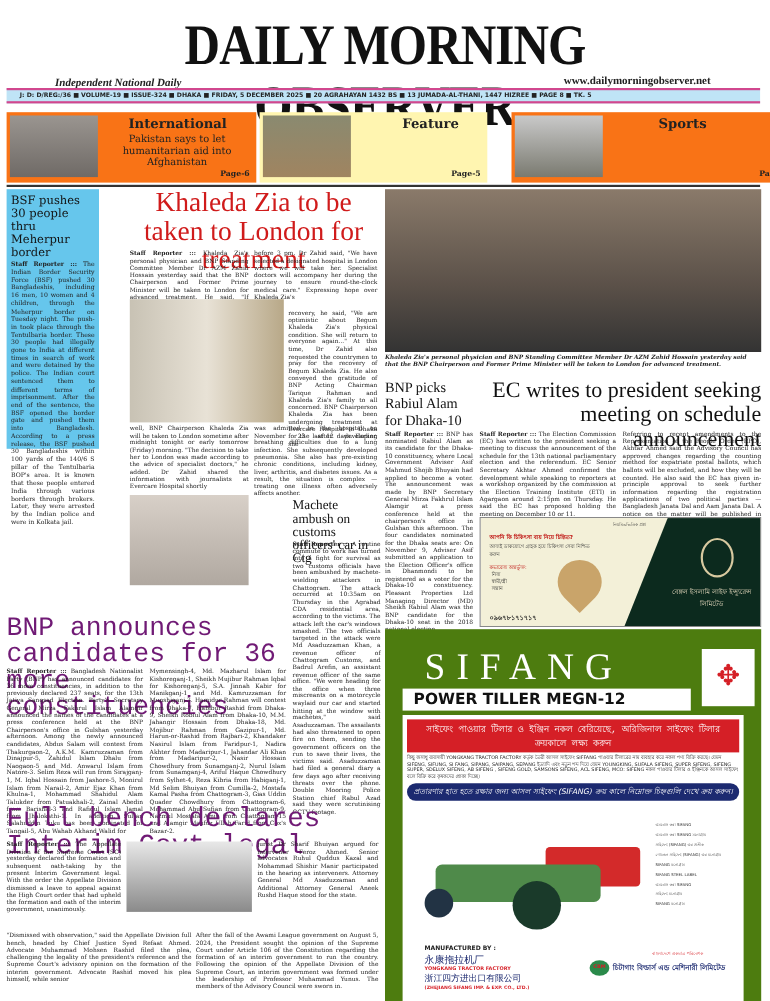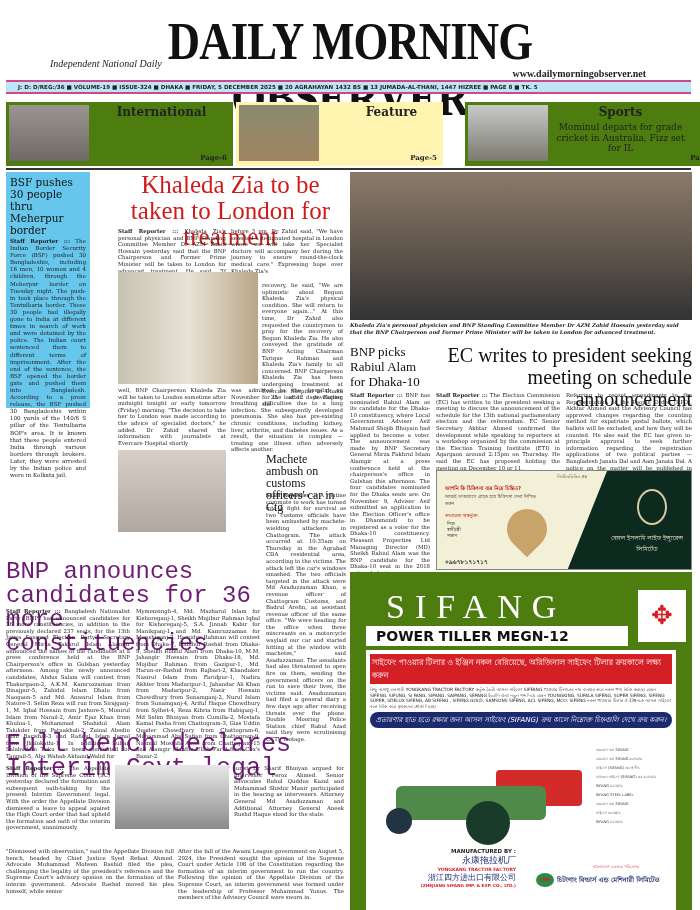--- a/index.html
+++ b/index.html
@@ -1,73 +1,73 @@
 <!DOCTYPE html>
 <html><head>
 <meta charset="utf-8">
 <style>
 *{box-sizing:border-box;margin:0;padding:0}
 body{width:700px;height:910px;background:#fff;font-family:"DejaVu Serif",serif;color:#222;position:relative;overflow:hidden}
 .abs{position:absolute}
 .masthead{left:0;top:0;width:700px;height:96px}
 .mast-title{left:30px;top:14px;width:640px;text-align:center;font-family:"Liberation Serif",serif;font-weight:bold;font-size:52px;letter-spacing:-1px;transform:scaleX(0.86);transform-origin:center;color:#111;line-height:56px}
-.tagline{left:50px;top:58px;font-family:"Liberation Serif",serif;font-style:italic;font-weight:normal;font-size:10px}
+.tagline{left:50px;top:70px;font-family:"Liberation Serif",serif;font-style:italic;font-weight:bold;font-size:10px}
 .website{right:54px;top:68px;font-family:"Liberation Serif",serif;font-weight:bold;font-size:10px}
 .dateline{left:6px;top:80px;width:685px;height:14px;background:#bfe4f6;border-top:2px solid #d1478e;border-bottom:2px solid #d1478e;font-family:"DejaVu Sans",sans-serif;font-size:5.6px;font-weight:bold;line-height:11px;padding-left:12px;white-space:nowrap}
 .teasers{left:6px;top:102px;width:685px;height:64px}
 .teaser{position:absolute;top:0;height:64px}
-.t-green{background:#4d7c0f}
+.t-green{background:#f97316}
 .t-yellow{background:#fff5b0}
 .t-photo{position:absolute;top:3px;height:56px;width:80px}
 .t-head{position:absolute;font-weight:bold;font-size:12px;text-align:center}
 .t-body{position:absolute;font-size:9px;text-align:center;line-height:10.5px}
 .t-page{position:absolute;font-size:7px;font-weight:bold}
 .rule-top{left:6px;top:168px;width:685px;height:2px;background:#333}
 .col-blue{left:6px;top:172px;width:84px;height:236px;background:#66c6ec;padding:4px 4px}
 .bsf-head{font-size:10.5px;line-height:12px;margin-bottom:2px;color:#111}
 .small-text{font-size:5.6px;line-height:7.1px;text-align:justify}
 .kz-head{left:118px;top:172px;width:225px;color:#d01b1b;font-family:"Liberation Serif",serif;font-size:25px;line-height:26px;text-align:center}
 .body-text{font-size:5.4px;line-height:6.6px;text-align:justify}
 .photo{background:#999}
 .caption{font-style:italic;font-weight:bold;font-size:5.3px;line-height:6.5px}
 .ec-head{font-family:"Liberation Serif",serif;font-size:20px;line-height:22px;text-align:right;color:#111}
 .side-head{font-family:"Liberation Serif",serif;font-size:13px;line-height:15px;color:#111}
 .big-head{font-family:Liberation Mono, monospace;font-size:24px;line-height:24px;color:#701a75}
 .ad1{left:436px;top:470px;width:256px;height:100px;border:1px solid #888;overflow:hidden}
 .ad2{left:350px;top:572px;width:342px;height:344px;background:#4d7c0f;padding:16px}
 .sifang-logo{font-family:"Liberation Serif",serif;color:#fff;font-size:34px;letter-spacing:10px;line-height:34px}
 .pt-bar{background:#fff;color:#111;font-family:"DejaVu Sans",sans-serif;font-weight:bold;font-size:14px;padding:2px 10px;line-height:16px}
-.red-banner{background:#d51f26;color:#fff;font-size:8px;text-align:left;padding:2px;font-family:Liberation Sans, sans-serif}
+.red-banner{background:#d51f26;color:#fff;font-size:8px;text-align:center;padding:2px;font-family:Liberation Mono, monospace}
 .navy-banner{background:#1c2a70;color:#fff;font-size:7px;text-align:center;padding:2px;border-radius:8px;font-family:"DejaVu Sans",sans-serif;font-style:italic}
 </style>
 </head>
 <body>
 
 <div class="abs masthead">
   <div class="abs mast-title">DAILY MORNING OBSERVER</div>
   <div class="abs tagline">Independent National Daily</div>
   <div class="abs website">www.dailymorningobserver.net</div>
   <div class="abs dateline">J: D: D/REG:/36 ■ VOLUME-19 ■ ISSUE-324 ■ DHAKA ■ FRIDAY, 5 DECEMBER 2025 ■ 20 AGRAHAYAN 1432 BS ■ 13 JUMADA-AL-THANI, 1447 HIZREE ■ PAGE 8 ■ TK. 5</div>
 </div>
 
 <div class="abs teasers">
   <div class="teaser t-green" style="left:0;width:227px">
     <div class="t-photo" style="left:3px;background:linear-gradient(#9a9590,#6f6a66)"></div>
     <div class="t-head" style="left:88px;top:3px;width:135px">International</div>
+    <div class="t-body" style="left:90px;top:20px;width:130px">Pakistan says to let humanitarian aid into Afghanistan</div>
     <div class="t-page" style="right:6px;bottom:4px">Page-6</div>
   </div>
   <div class="teaser t-yellow" style="left:230px;width:207px">
     <div class="t-photo" style="left:3px;background:linear-gradient(#8a8a70,#a08460)"></div>
     <div class="t-head" style="left:88px;top:3px;width:135px">Feature</div>
     <div class="t-page" style="right:6px;bottom:4px">Page-5</div>
   </div>
   <div class="teaser t-green" style="left:459px;width:258px">
     <div class="t-photo" style="left:3px;background:linear-gradient(#c9c9c9,#7a7a70)"></div>
     <div class="t-head" style="left:88px;top:3px;width:135px">Sports</div>
-    <div class="t-body" style="left:88px;top:20px;width:135px">Mominul departs for grade cricket in Australia, Fizz set for IL</div>
     <div class="t-page" style="right:6px;bottom:4px">Page-7</div>
   </div>
 </div>
 <div class="abs rule-top"></div>
 
 <div class="abs col-blue">
   <div class="bsf-head">BSF pushes 30 people thru Meherpur border</div>
   <div class="small-text"><b>Staff Reporter :::</b> <span>The Indian Border Security Force (BSF) pushed 30 Bangladeshis, including 16 men, 10 women and 4 children, through the Meherpur border on Tuesday night. The push-in took place through the Tentulbaria border. These 30 people had illegally gone to India at different times in search of work and were detained by the police. The Indian court sentenced them to different terms of imprisonment. After the end of the sentence, the BSF opened the border gate and pushed them into Bangladesh. According to a press release, the BSF pushed 30 Bangladeshis within 100 yards of the 140/6 S pillar of the Tentulbaria BOP's area. It is known that these people entered India through various borders through brokers. Later, they were arrested by the Indian police and were in Kolkata jail.</span></div>
 </div>
 
@@ -142,21 +142,21 @@
       <div>এমবোস করা SIFANG</div>
       <div>এমবোস করা SIFANG মনোগ্রাম</div>
       <div>সাইফেং (SIFANG) এর প্রতীক</div>
       <div>গোল্ডেন সাইফেং (SIFANG) এর মনোগ্রাম</div>
       <div>SIFANG মনোগ্রাম</div>
       <div>SIFANG STEEL LABEL</div>
       <div>এমবোস করা SIFANG</div>
       <div>সাইফেং মনোগ্রাম</div>
       <div>SIFANG মনোগ্রাম</div>
     </div>
-    <div class="abs" style="left:20px;top:198px;width:130px;text-align:right;font-family:'DejaVu Sans',sans-serif">
+    <div class="abs" style="left:20px;top:210px;width:130px;text-align:left;font-family:'DejaVu Sans',sans-serif">
       <div style="font-size:5.5px;font-weight:bold">MANUFACTURED BY :</div>
       <div style="font-size:9px;color:#1c2a70">永康拖拉机厂</div>
       <div style="font-size:4.5px;color:#d51f26;font-weight:bold">YONGKANG TRACTOR FACTORY</div>
       <div style="font-size:8px;color:#1c2a70">浙江四方进出口有限公司</div>
       <div style="font-size:4.2px;color:#d51f26;font-weight:bold">(ZHEJIANG SIFANG IMP. &amp; EXP. CO., LTD.)</div>
     </div>
     <div class="abs" style="left:170px;top:214px;width:160px;font-family:'DejaVu Sans',sans-serif">
       <div style="font-size:4px;color:#d51f26;text-align:center">বাংলাদেশে একমাত্র পরিবেশক</div>
       <div style="display:flex;align-items:center;gap:3px;margin-top:2px">
         <span style="display:inline-block;width:18px;height:14px;border-radius:50%;background:#2a8a4a;color:#d51f26;font-size:4.5px;font-weight:bold;text-align:center;line-height:14px">CBM</span>

